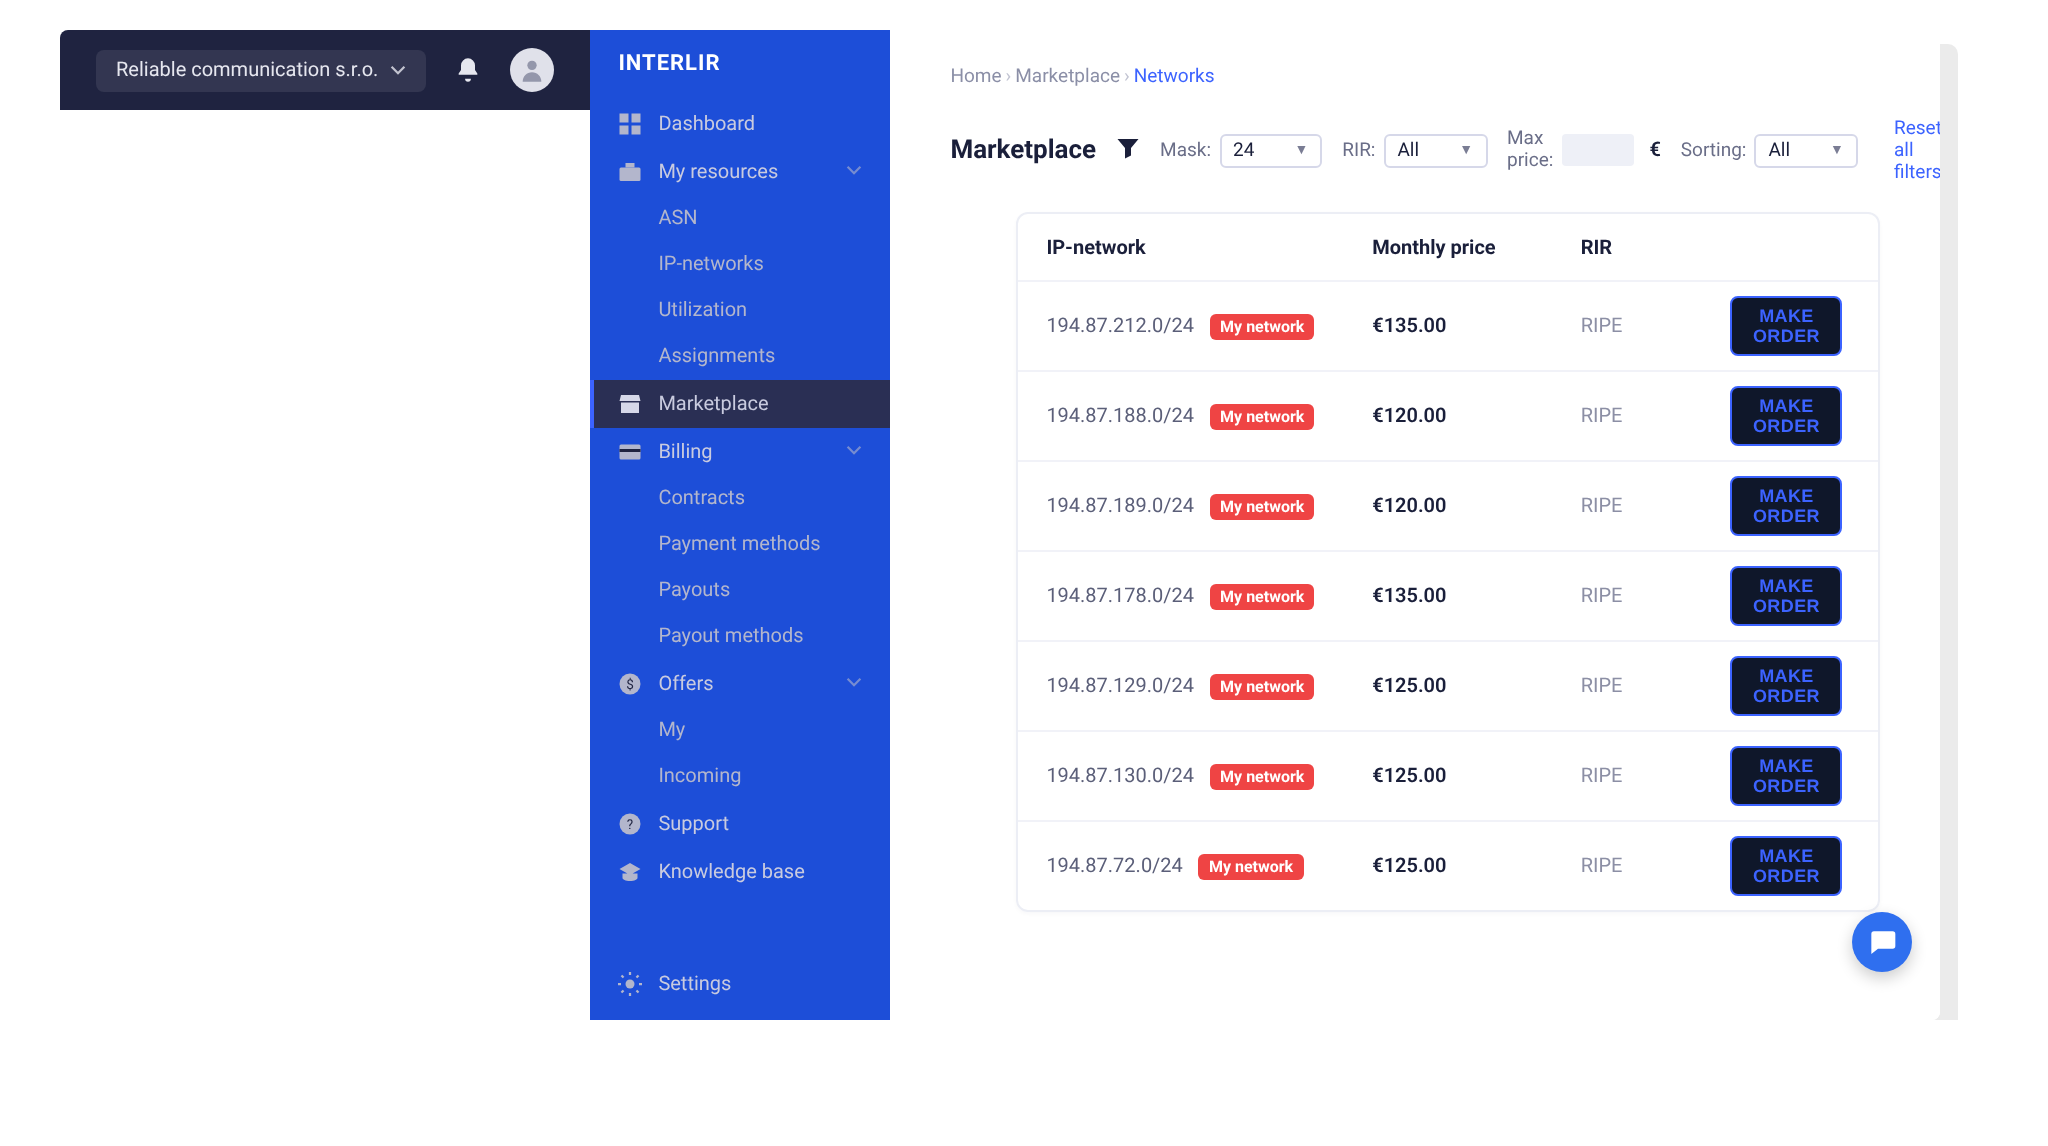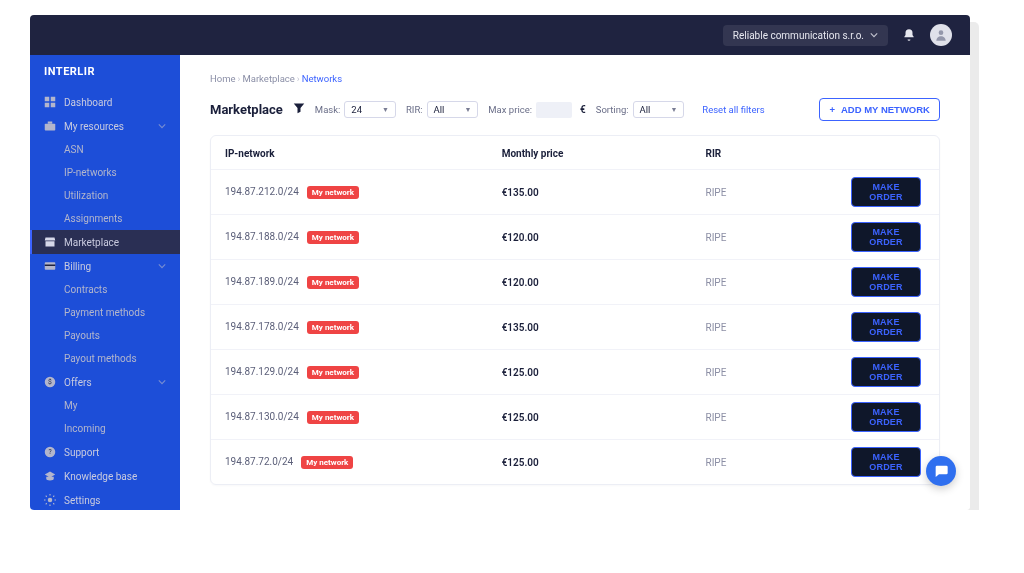--- a/index.html
+++ b/index.html
@@ -4,21 +4,21 @@
   <style>
     * { box-sizing: border-box; margin: 0; padding: 0; }
     body {
       font-family: -apple-system, BlinkMacSystemFont, "Segoe UI", Roboto, sans-serif;
       background: #fff;
       color: #1a1f3a;
       font-size: 11px;
     }
     .app-shell {
       display: flex;
-      flex-direction: column;
+      flex-direction: row;
       width: 940px;
       height: 495px;
       margin: 15px 0 0 30px;
       box-shadow: 8px 8px 0 1px rgba(0,0,0,0.08);
       position: relative;
       background: #fff;
       border-radius: 4px;
       overflow: hidden;
     }
     .topbar {
@@ -112,21 +112,21 @@
       margin-left:auto;
       border:1px solid #3c63ff; color:#3c63ff; background:#fff;
       font-size:9.5px; font-weight:600; border-radius:4px; padding:5px 9px;
       display:inline-flex; gap:6px; align-items:center; cursor:pointer;
     }
     .add-network .plus { font-weight:700; }
 
     .card {
       border:1px solid #eceef5; border-radius:6px;
       box-shadow: 0 1px 2px rgba(30,34,64,.03);
-      padding:0; margin-bottom:10px;
+      padding:0; margin-bottom:10px;margin-left:33px;
     }
     table { width:100%; border-collapse: collapse; }
     thead th {
       text-align:left; font-size:10px; font-weight:700; color:#1a1f3a;
       padding: 12px 14px 10px;
     }
     tbody td {
       text-align:left; font-size:10px; color:#5b5f79;
       padding: 7px 14px;
       border-top: 1px solid #f1f2f8;

